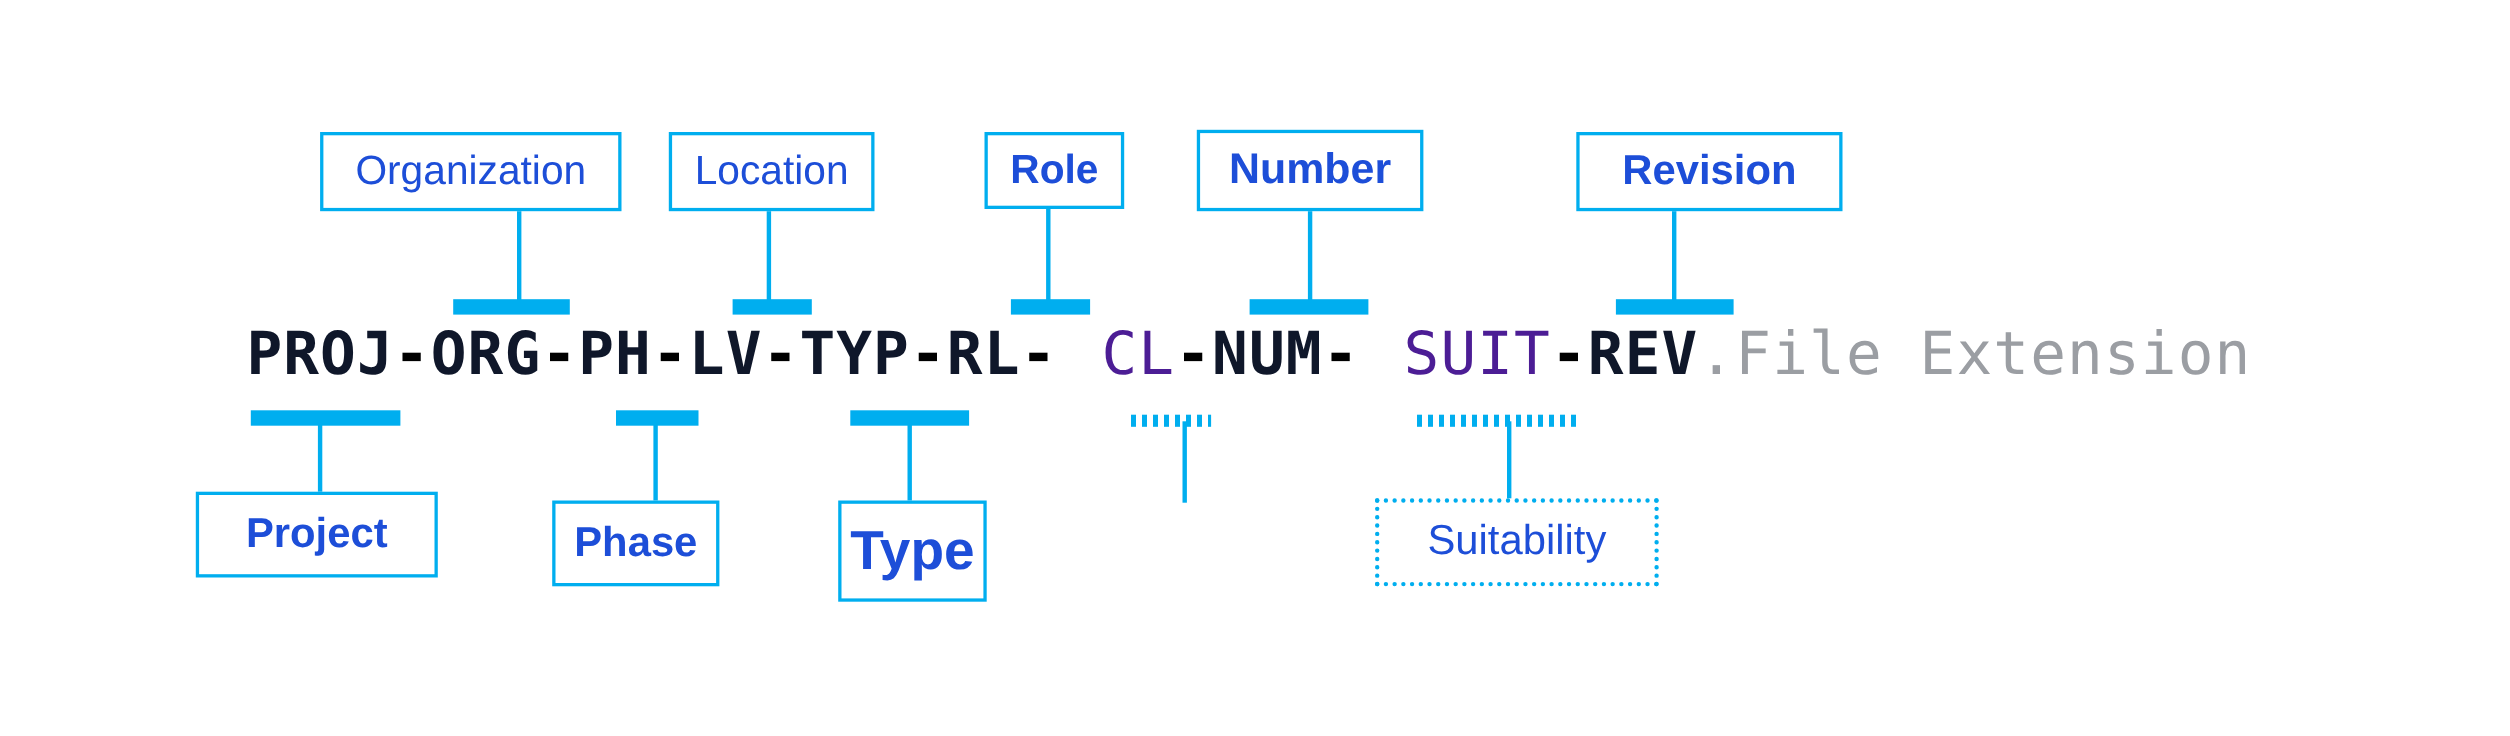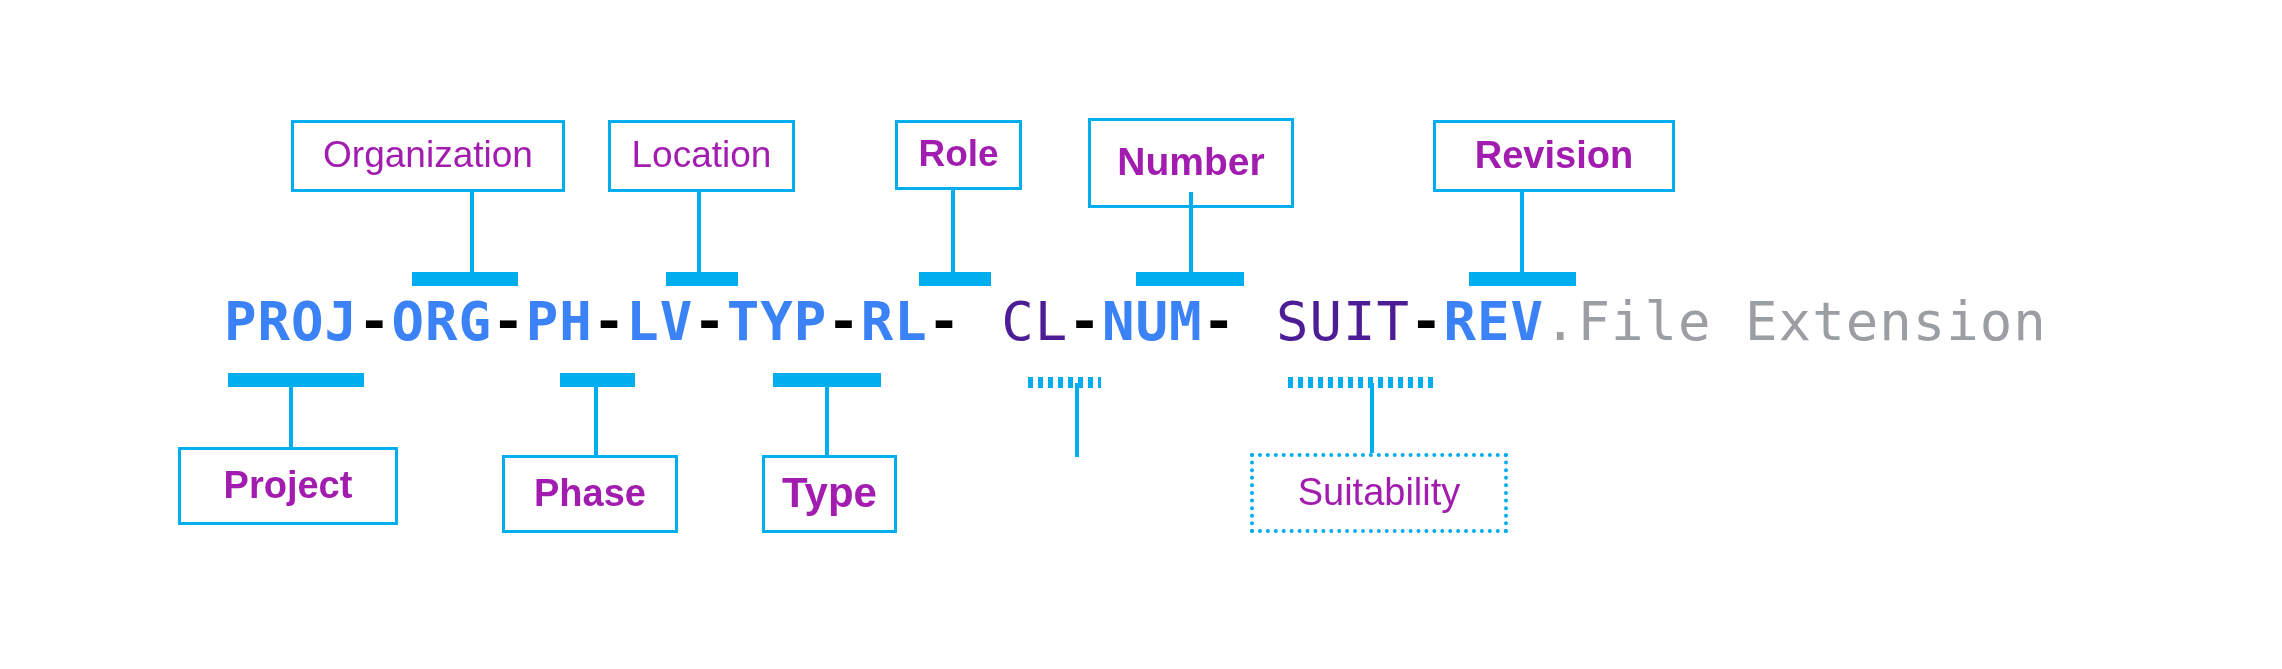--- a/index.html
+++ b/index.html
@@ -17,21 +17,21 @@
   }
 
   
   .label-box {
     position: absolute;
     box-sizing: border-box;
     display: flex;
     align-items: center;
     justify-content: center;
     background: #ffffff;
-    color: #a21caf;
+    color: #1d4ed8;
     white-space: nowrap;
     line-height: 1;
   }
   .label-box.solid {
     border: 3px solid #00AEEF;
   }
   .label-box.dotted {
     border: 4px dotted #00AEEF;
   }
   .label-box .bt {
@@ -71,21 +71,21 @@
     height: 60px;
     display: flex;
     align-items: baseline;
     font-family: "DejaVu Sans Mono", "Liberation Mono", monospace;
     font-size: 54px;
     letter-spacing: 1px;
     line-height: 60px;
     white-space: pre;
   }
   #code-string .seg { display: inline-block; }
-  .tok-strong { font-weight: 700; color: #3b82f6; }
+  .tok-strong { font-weight: 700; color: #0f172a; }
   .tok-light  { font-weight: 400; color: #4c1d95; margin-left: 40px; }
   .tok-sep    { font-weight: 700; color: #000000; }
   .tok-ext    { font-weight: 400; color: #9b9ea3; }
 </style>
 </head>
 <body>
 
 <div id="stage">
 
   <div class="label-box solid" style="left:291px; top:120px; width:274px; height:72px; font-size:37px;">
@@ -99,21 +99,21 @@
   </div>
   <div class="stem" style="left:697px; top:192px; height:82px;"></div>
   <div class="bar" style="left:666px; top:272px; width:72px;"></div>
 
   <div class="label-box solid" style="left:895px; top:120px; width:127px; height:70px; font-size:37px;">
     <span class="bt w-bold">Role</span>
   </div>
   <div class="stem" style="left:951px; top:190px; height:84px;"></div>
   <div class="bar" style="left:919px; top:272px; width:72px;"></div>
 
-  <div class="label-box solid" style="left:1088px; top:118px; width:206px; height:90px; font-size:39px;">
+  <div class="label-box solid" style="left:1088px; top:118px; width:206px; height:74px; font-size:39px;">
     <span class="bt w-bold">Number</span>
   </div>
   <div class="stem" style="left:1189px; top:192px; height:82px;"></div>
   <div class="bar" style="left:1136px; top:272px; width:108px;"></div>
 
   <div class="label-box solid" style="left:1433px; top:120px; width:242px; height:72px; font-size:38px;">
     <span class="bt w-bold">Revision</span>
   </div>
   <div class="stem" style="left:1520px; top:192px; height:82px;"></div>
   <div class="bar" style="left:1469px; top:272px; width:107px;"></div>
@@ -142,27 +142,27 @@
   </div>
 
   <div class="bar" style="left:228px; top:373px; width:136px;"></div>
   <div class="stem" style="left:289px; top:385px; height:72px;"></div>
   <div class="label-box solid" style="left:178px; top:447px; width:220px; height:78px; font-size:38px;">
     <span class="bt w-bold">Project</span>
   </div>
 
   <div class="bar" style="left:560px; top:373px; width:75px;"></div>
   <div class="stem" style="left:594px; top:385px; height:72px;"></div>
-  <div class="label-box solid" style="left:502px; top:455px; width:176px; height:78px; font-size:38px;">
+  <div class="label-box solid" style="left:502px; top:455px; width:152px; height:78px; font-size:38px;">
     <span class="bt w-bold">Phase</span>
   </div>
 
   <div class="bar" style="left:773px; top:373px; width:108px;"></div>
   <div class="stem" style="left:825px; top:385px; height:72px;"></div>
-  <div class="label-box solid" style="left:762px; top:455px; width:135px; height:78px; font-size:42px;">
+  <div class="label-box solid" style="left:762px; top:455px; width:135px; height:92px; font-size:50px;">
     <span class="bt w-bold">Type</span>
   </div>
 
   <div class="bar dashed" style="left:1028px; top:377px; width:73px; height:11px;"></div>
   <div class="stem" style="left:1075px; top:383px; height:74px;"></div>
 
   <div class="bar dashed" style="left:1288px; top:377px; width:145px; height:11px;"></div>
   <div class="stem" style="left:1370px; top:383px; height:74px;"></div>
   <div class="label-box dotted" style="left:1250px; top:453px; width:258px; height:80px; font-size:38px;">
     <span class="bt w-light">Suitability</span>

